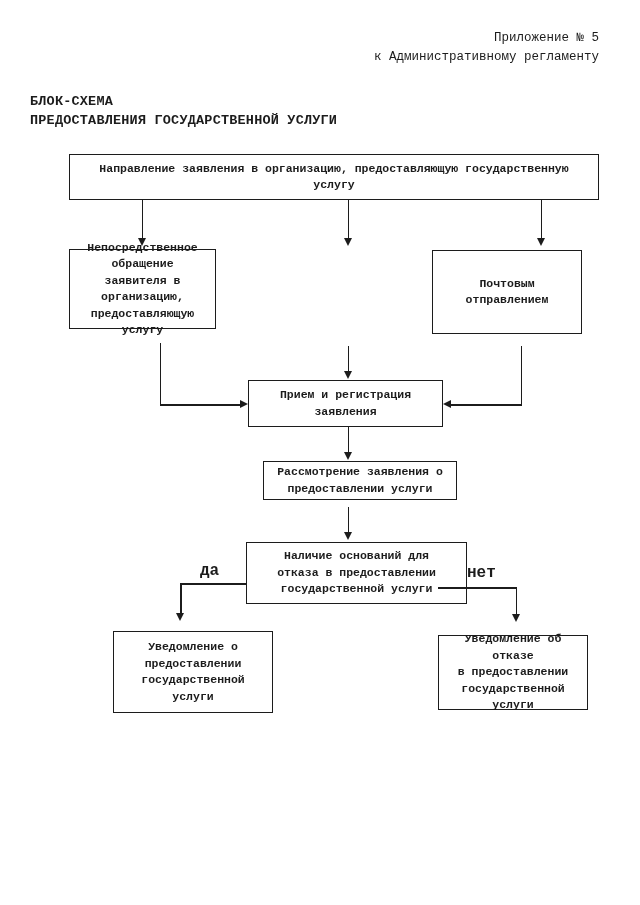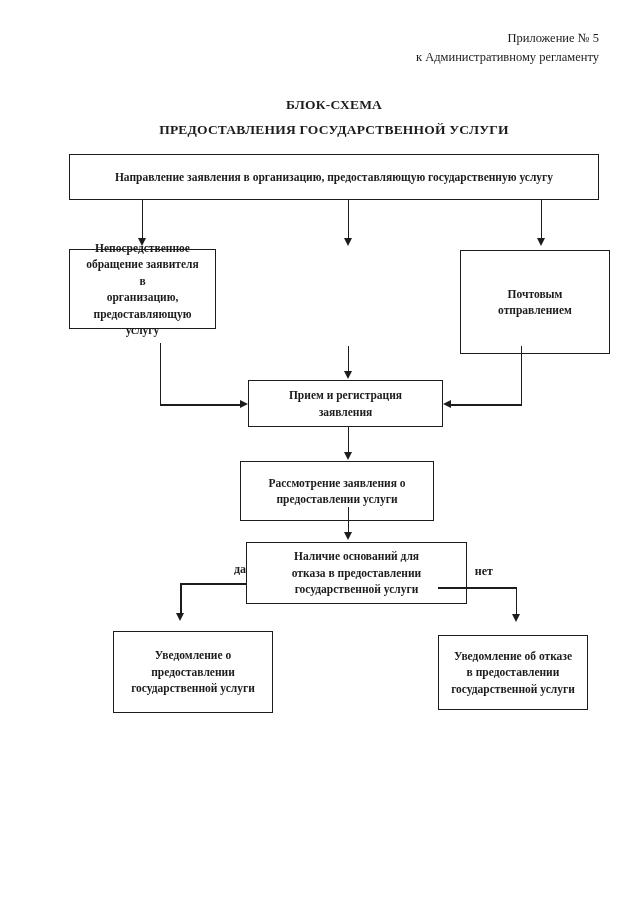--- a/index.html
+++ b/index.html
@@ -3,65 +3,64 @@
 <meta charset="utf-8">
 <style>
   :root { --ink: #1c1c1c; --paper: #ffffff; }
   * { box-sizing: border-box; }
   html, body { margin: 0; padding: 0; background: #fff; }
   #canvas {
     position: relative;
     width: 640px;
     height: 905px;
     background: var(--paper);
-    font-family: Liberation Serif, serif;
+    font-family: Liberation Mono, monospace;
     color: var(--ink);
     overflow: hidden;
     border-radius: 15px;
   }
   .header-note {
     position: absolute;
     top: 29px;
     right: 41px;
     text-align: right;
     font-size: 12.5px;
     line-height: 18.5px;
     white-space: pre-line;
   }
   .doc-title {
     position: absolute;
     top: 92px;
     left: 30px;
     width: 608px;
-    text-align: center;
     font-weight: bold;
     font-size: 13.5px;
-    line-height: 25px;
+    line-height: 19px;
     white-space: pre-line;
     letter-spacing: 0.2px;
   }
   .node {
     position: absolute;
     border: 1.5px solid var(--ink);
     background: var(--paper);
     display: flex;
     align-items: center;
     justify-content: center;
     text-align: center;
     font-weight: bold;
     font-size: 11.5px;
     line-height: 16.5px;
     white-space: pre-line;
     padding: 2px 12px;
   }
   .edge-label {
     position: absolute;
     font-weight: bold;
-    font-size: 12px;
-    text-align: right;
+    font-size: 16px;
+    text-align: left;
   }
   .vl { position: absolute; width: 1.5px; background: var(--ink); }
   .hl { position: absolute; height: 1.5px; background: var(--ink); }
   .arr { position: absolute; width: 0; height: 0; }
   .arr.down  { border-left: 4.5px solid transparent; border-right: 4.5px solid transparent; border-top: 8px solid var(--ink); }
   .arr.right { border-top: 4.5px solid transparent; border-bottom: 4.5px solid transparent; border-left: 8px solid var(--ink); }
   .arr.left  { border-top: 4.5px solid transparent; border-bottom: 4.5px solid transparent; border-right: 8px solid var(--ink); }
 </style>
 </head>
 <body>
@@ -75,43 +74,43 @@
 
   <div class="node" style="left:69px; top:154px; width:530px; height:46px;">Направление заявления в организацию, предоставляющую государственную услугу</div>
 
   <div class="node" style="left:69px; top:249px; width:147px; height:80px;">Непосредственное
 обращение заявителя в
 организацию,
 предоставляющую
 услугу</div>
 
 
-  <div class="node" style="left:460px; top:250px; width:150px; height:104px;">Почтовым
+  <div class="node" style="left:432px; top:250px; width:150px; height:84px;">Почтовым
 отправлением</div>
 
   <div class="node" style="left:248px; top:380px; width:195px; height:47px;">Прием и регистрация
 заявления</div>
 
-  <div class="node" style="left:240px; top:461px; width:194px; height:60px;">Рассмотрение заявления о
+  <div class="node" style="left:263px; top:461px; width:194px; height:39px;">Рассмотрение заявления о
 предоставлении услуги</div>
 
   <div class="node" style="left:246px; top:542px; width:221px; height:62px;">Наличие оснований для
 отказа в предоставлении
 государственной услуги</div>
 
   <div class="node" style="left:113px; top:631px; width:160px; height:82px;">Уведомление о
 предоставлении
 государственной услуги</div>
 
   <div class="node" style="left:438px; top:635px; width:150px; height:75px;">Уведомление об отказе
 в предоставлении
 государственной услуги</div>
 
   <div class="edge-label" style="left:200px; top:562px; width:46px;">да</div>
-  <div class="edge-label" style="left:445px; top:564px; width:48px;">нет</div>
+  <div class="edge-label" style="left:467px; top:564px; width:48px;">нет</div>
 
   <div class="vl" style="left:141.5px; top:200px; height:39px;"></div>
   <div class="arr down" style="left:137.5px; top:238px;"></div>
 
   <div class="vl" style="left:347.5px; top:200px; height:39px;"></div>
   <div class="arr down" style="left:343.5px; top:238px;"></div>
 
   <div class="vl" style="left:540.5px; top:200px; height:39px;"></div>
   <div class="arr down" style="left:536.5px; top:238px;"></div>
 

